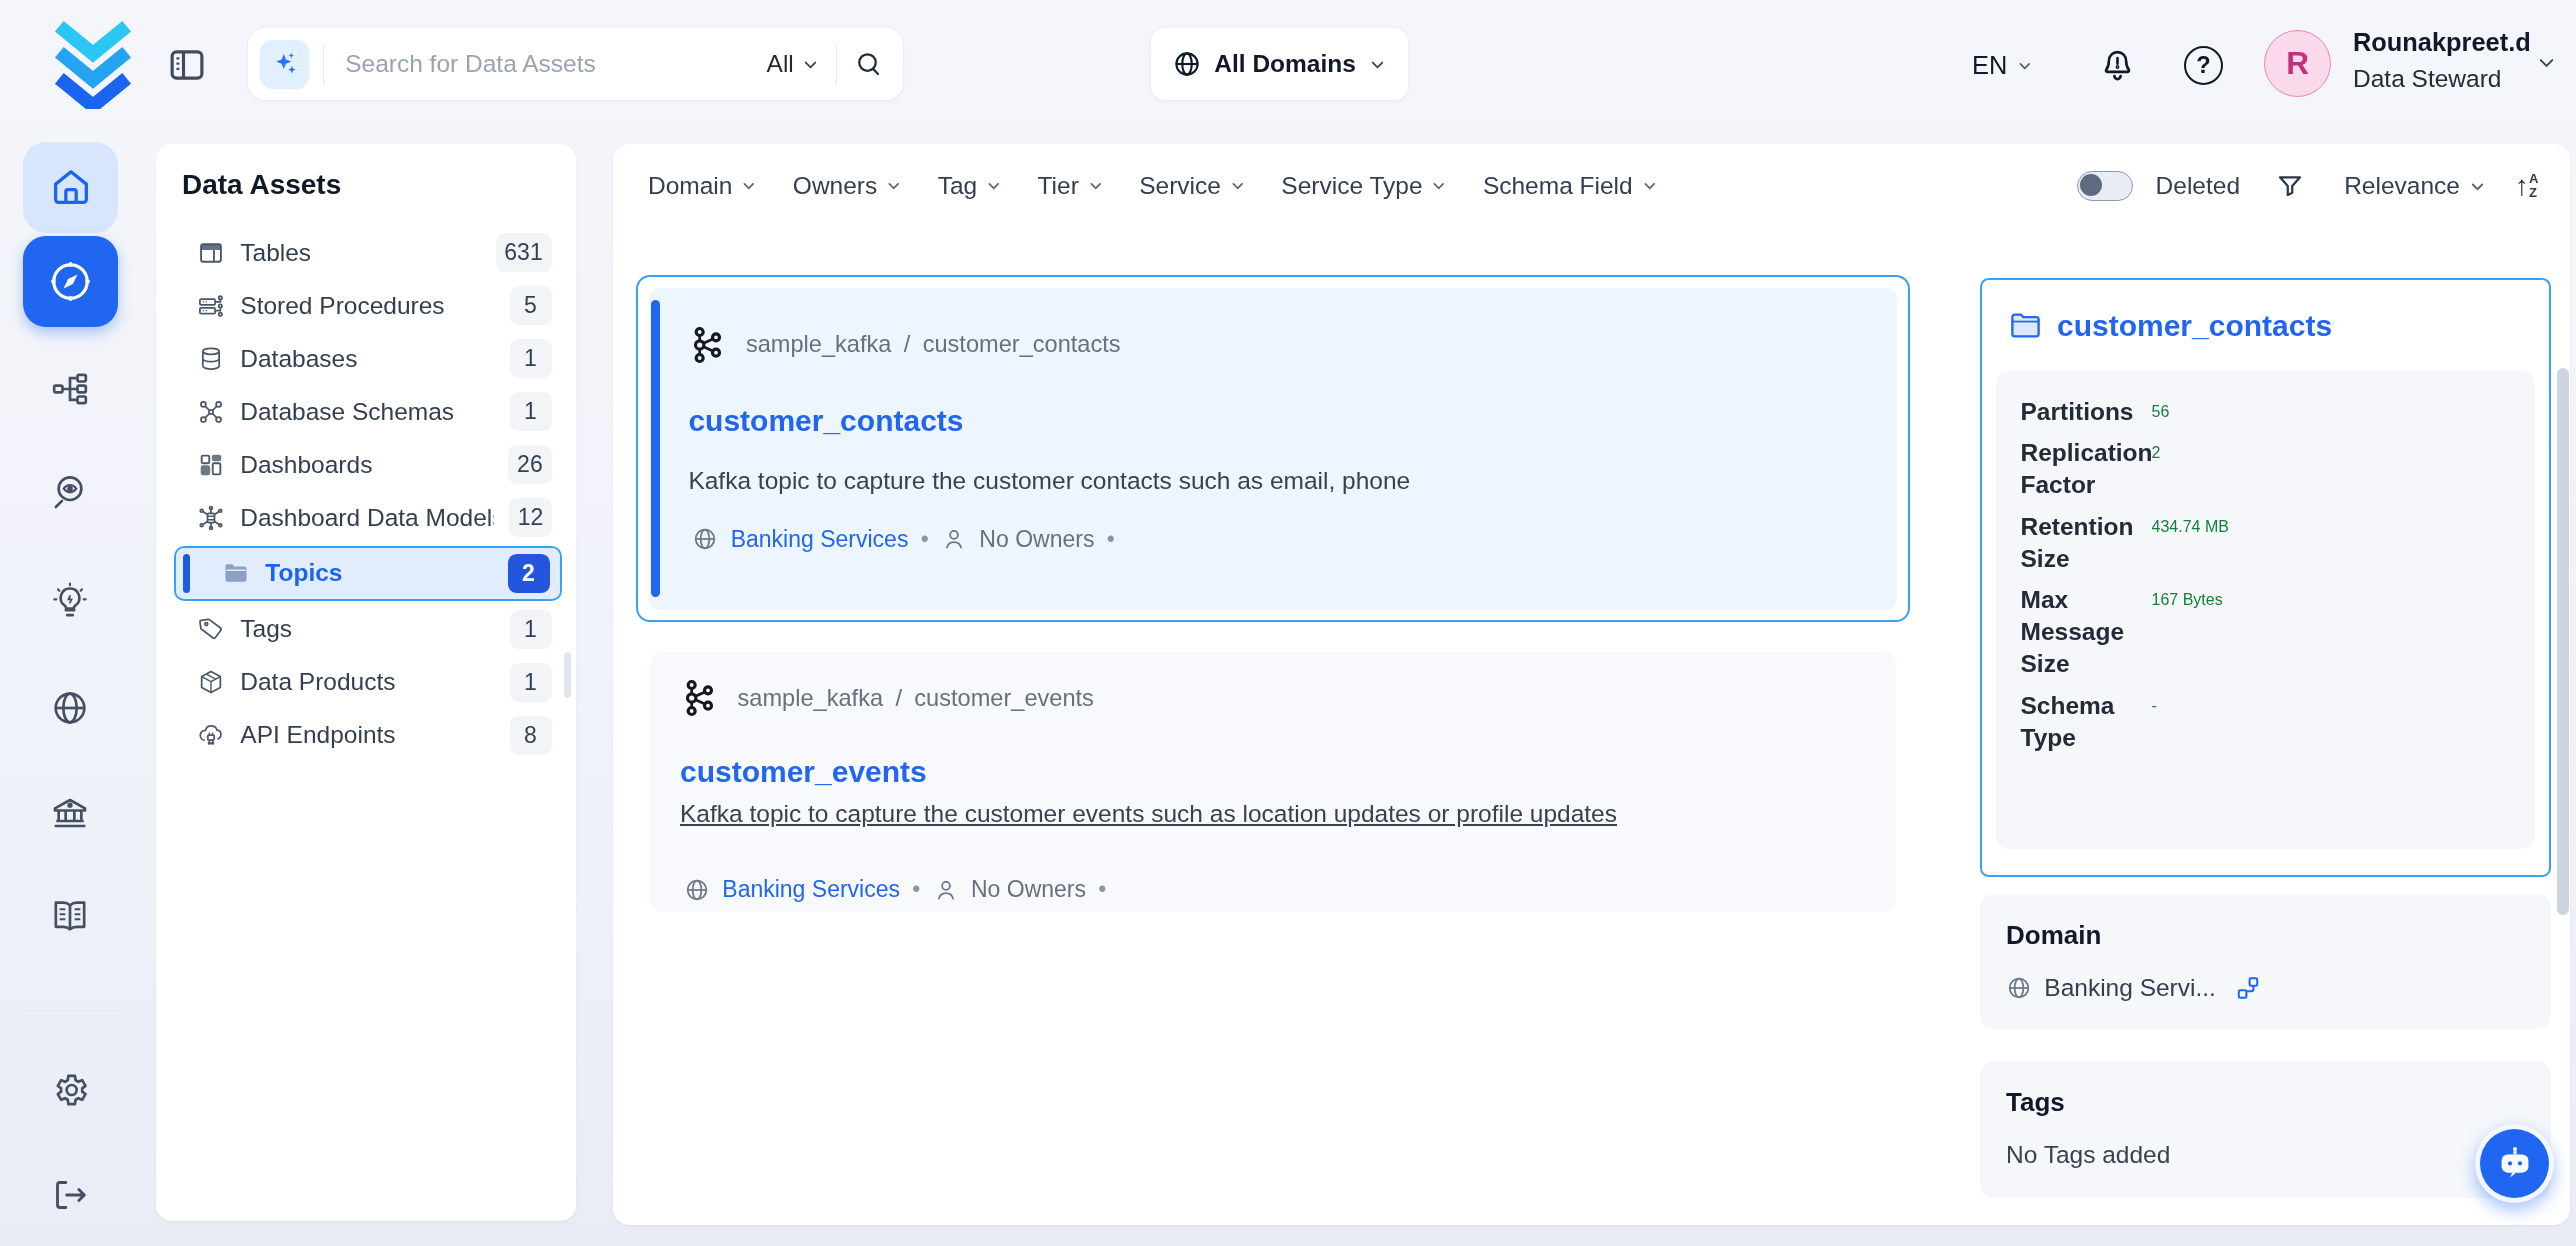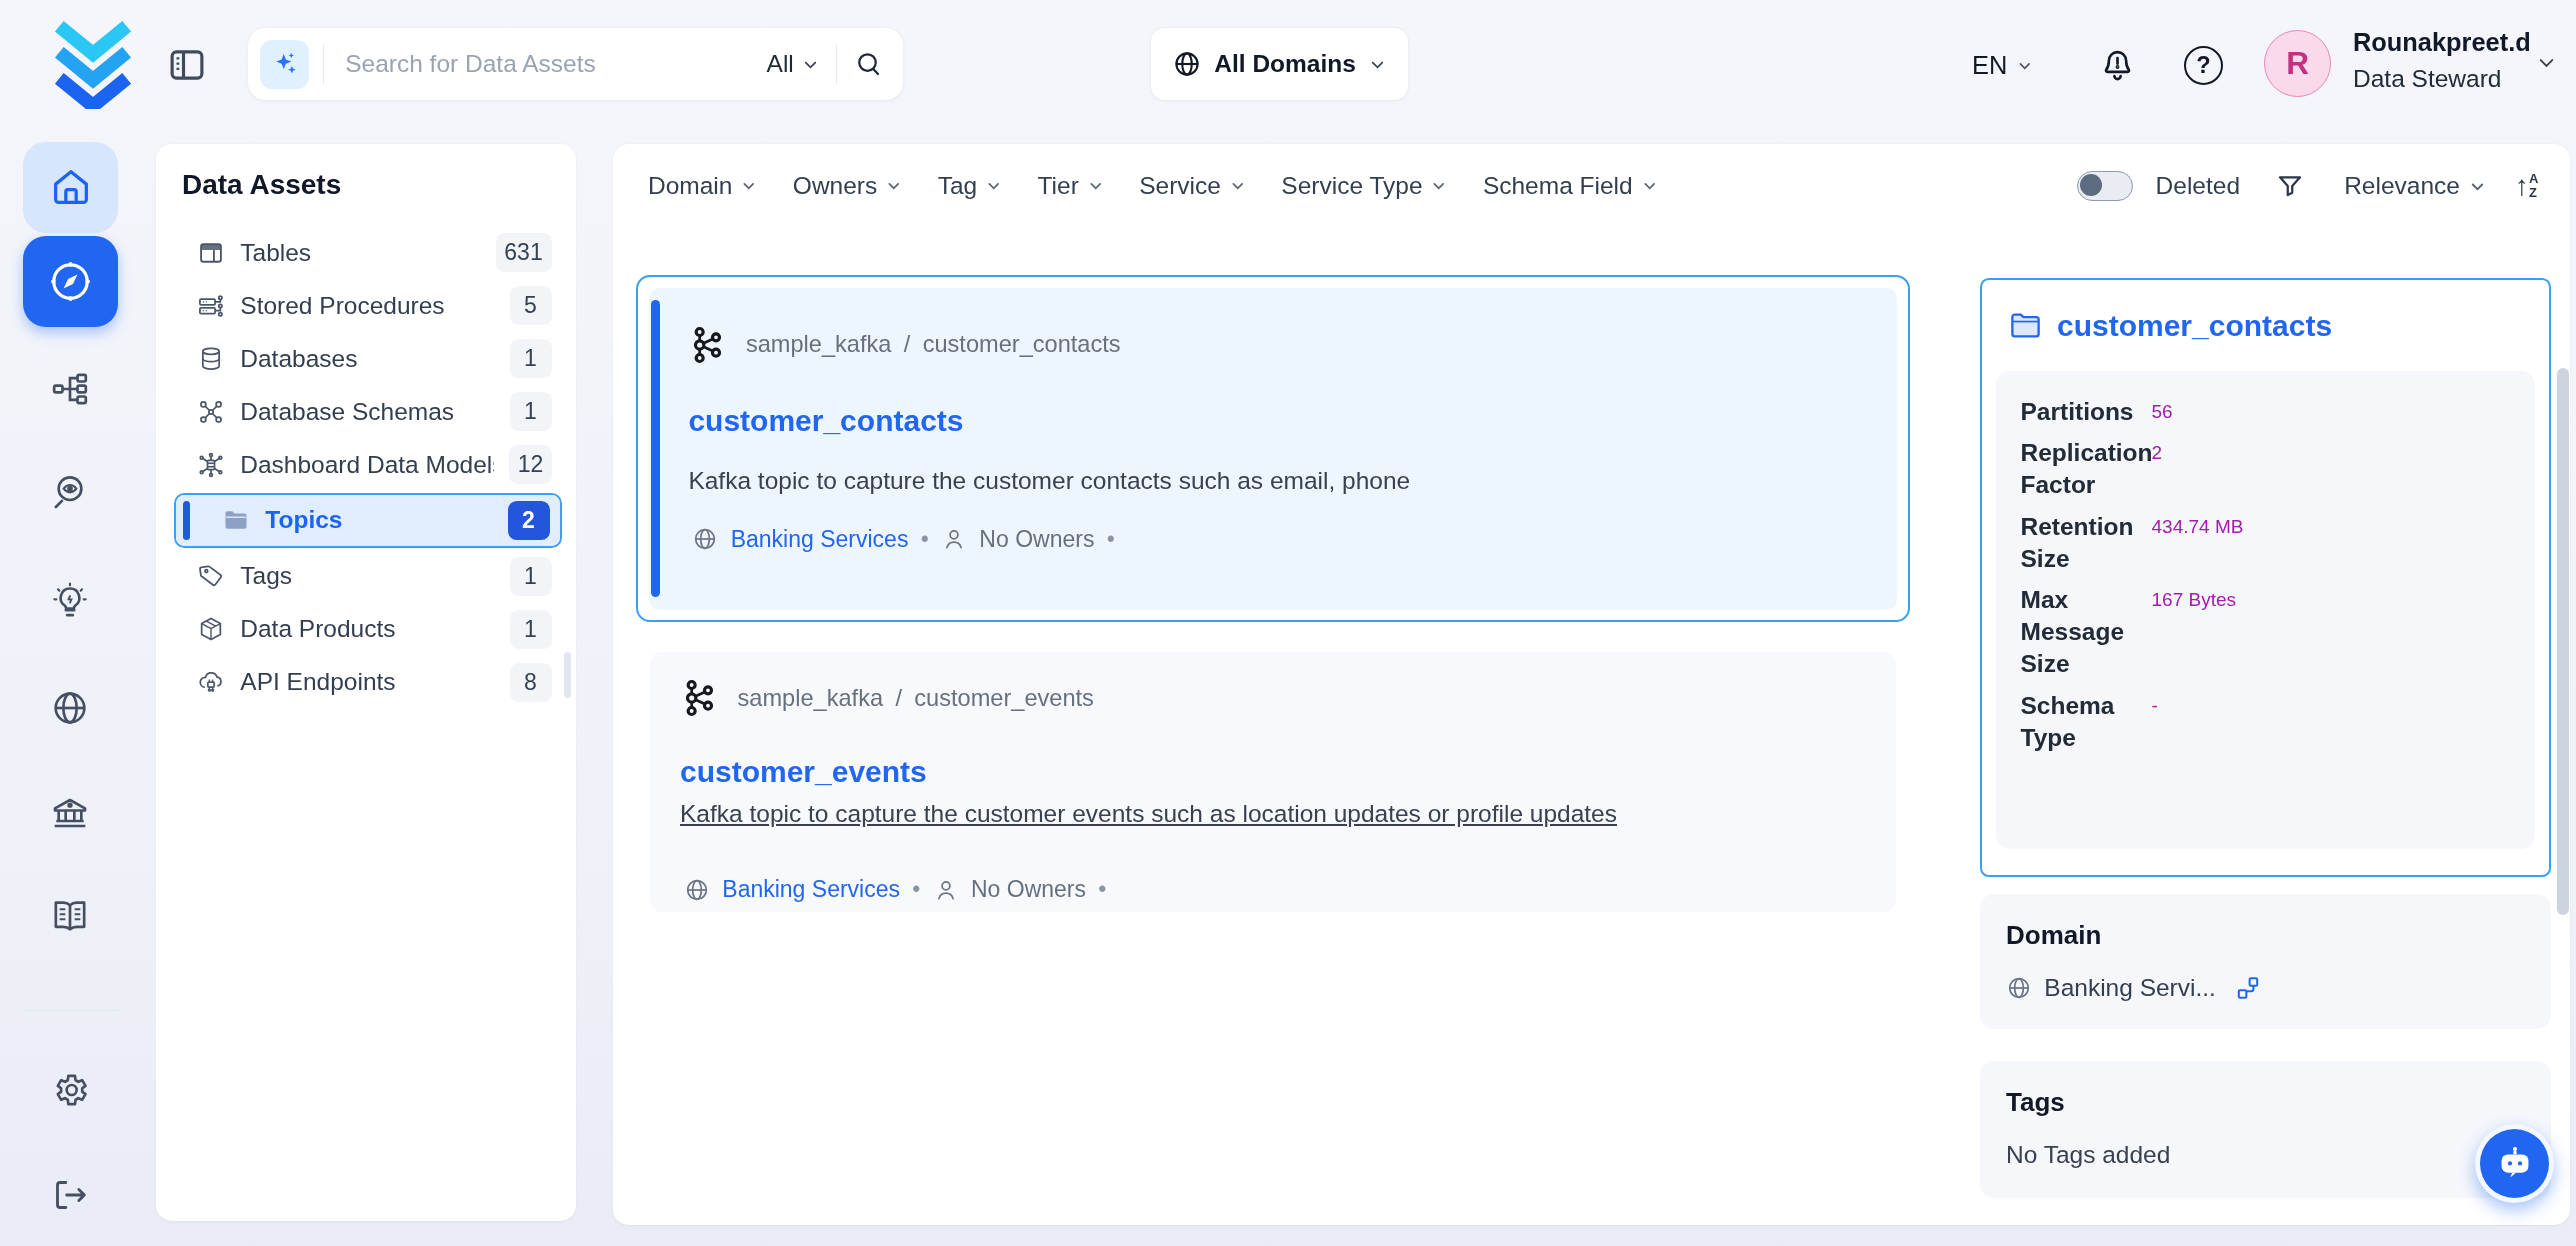--- a/index.html
+++ b/index.html
@@ -88,21 +88,21 @@
   .card2 .card-foot { top:224px; }
 
   
   .preview { position:absolute; left:1367px; top:134px; width:571px; height:599px; border:2.6px solid #3aa0f6; border-radius:8.8px; background:#fff; }
   .pv-head { display:flex; align-items:center; gap:14px; padding:28px 0 0 26px; }
   .pv-folder { width:35px; height:35px; color:#2166f0; flex:none; }
   .pv-title { font-size:30px; font-weight:700; color:#2166f0; cursor:pointer; }
   .pv-box { position:absolute; left:14px; right:14px; top:91px; height:478px; background:#f5f7fb; border-radius:14px; padding:24.5px 0 0 24.5px; overflow:hidden; }
   .pv-row { display:grid; grid-template-columns:131px 1fr; column-gap:0; margin-bottom:9.6px; }
   .pv-label { font-size:24.5px; color:#222b38; font-weight:600; line-height:32px; }
-  .pv-value { font-size:19px; color:#a21caf; line-height:32px; }
+  .pv-value { font-size:16px; color:#15803d; line-height:32px; }
 
   .infobox { position:absolute; left:1367px; width:571px; background:#f5f7fb; border-radius:14px; padding:26px 26px 0 26px; }
   .ib-domain { top:750px; height:135px; }
   .ib-tags { top:917px; height:137px; }
   .ib-head { font-size:26px; font-weight:700; color:#111827; }
   .ib-row { margin-top:23px; display:flex; align-items:center; gap:12.3px; font-size:24.5px; color:#333e4f; }
   .ib-tags .ib-row { color:#394150; }
   .link-ic { width:26px; height:26px; color:#2166f0; cursor:pointer; margin-left:7px; }
 
   
@@ -302,20 +302,30 @@
             <circle cx="5.5" cy="5.5" r="2.1"></circle>
             <circle cx="18.5" cy="5.5" r="2.1"></circle>
             <circle cx="5.5" cy="18.5" r="2.1"></circle>
             <circle cx="18.5" cy="18.5" r="2.1"></circle>
             <path d="M7 7l3.5 3.5M17 7l-3.5 3.5M7 17l3.5-3.5M17 17l-3.5-3.5"></path>
           </svg>
         <span class="ds-label">Database Schemas</span>
         <span class="ds-count">1</span>
       </div>
 
+      <div class="ds-row">
+        <svg class="ds-ic" viewBox="0 0 24 24" fill="none" stroke="currentColor" stroke-width="1.6">
+            <rect x="4" y="4" width="6.5" height="6.5" rx="1"></rect>
+            <rect x="13.5" y="4" width="6.5" height="4" rx="1" fill="currentColor" opacity=".8"></rect>
+            <rect x="13.5" y="10.5" width="6.5" height="9.5" rx="1"></rect>
+            <rect x="4" y="13" width="6.5" height="7" rx="1" fill="currentColor" opacity=".8"></rect>
+          </svg>
+        <span class="ds-label">Dashboards</span>
+        <span class="ds-count">26</span>
+      </div>
 
       <div class="ds-row">
         <svg class="ds-ic" viewBox="0 0 24 24" fill="none" stroke="currentColor" stroke-width="1.5">
             <rect x="9" y="8" width="6" height="8" rx="1"></rect>
             <path d="M9 10.5h6M9 13.5h6" stroke-width="1.1"></path>
             <path d="M12 8V4.5M12 16v3.5M9 9l-4-2.5M15 9l4-2.5M9 15l-4 2.5M15 15l4 2.5"></path>
             <circle cx="12" cy="3.5" r="1.2"></circle>
             <circle cx="12" cy="20.5" r="1.2"></circle>
             <circle cx="4" cy="5.8" r="1.2"></circle>
             <circle cx="20" cy="5.8" r="1.2"></circle>

